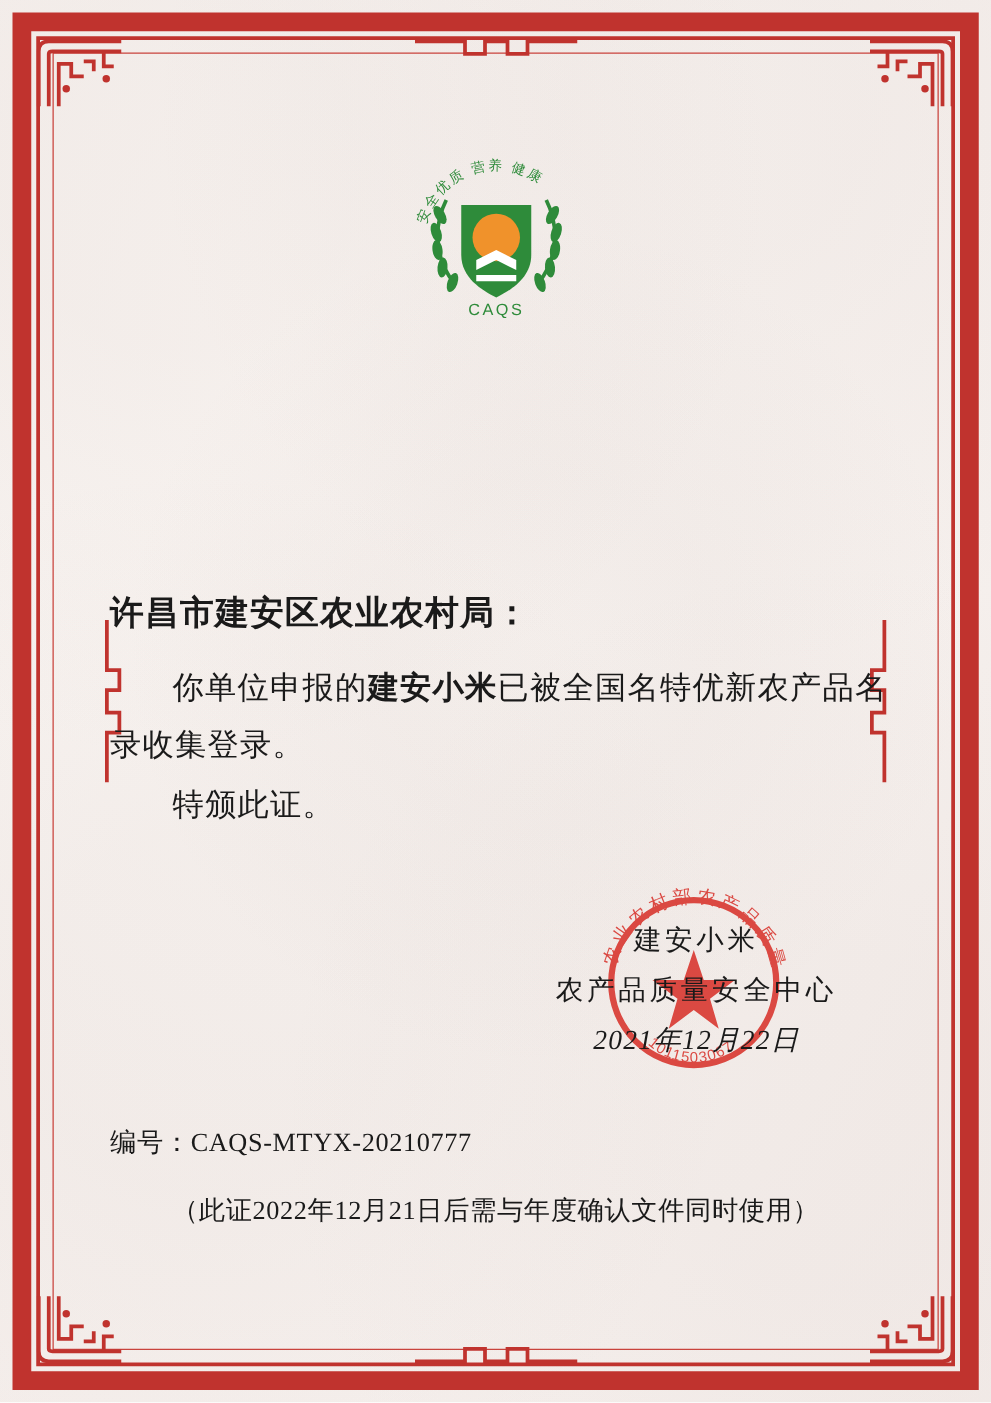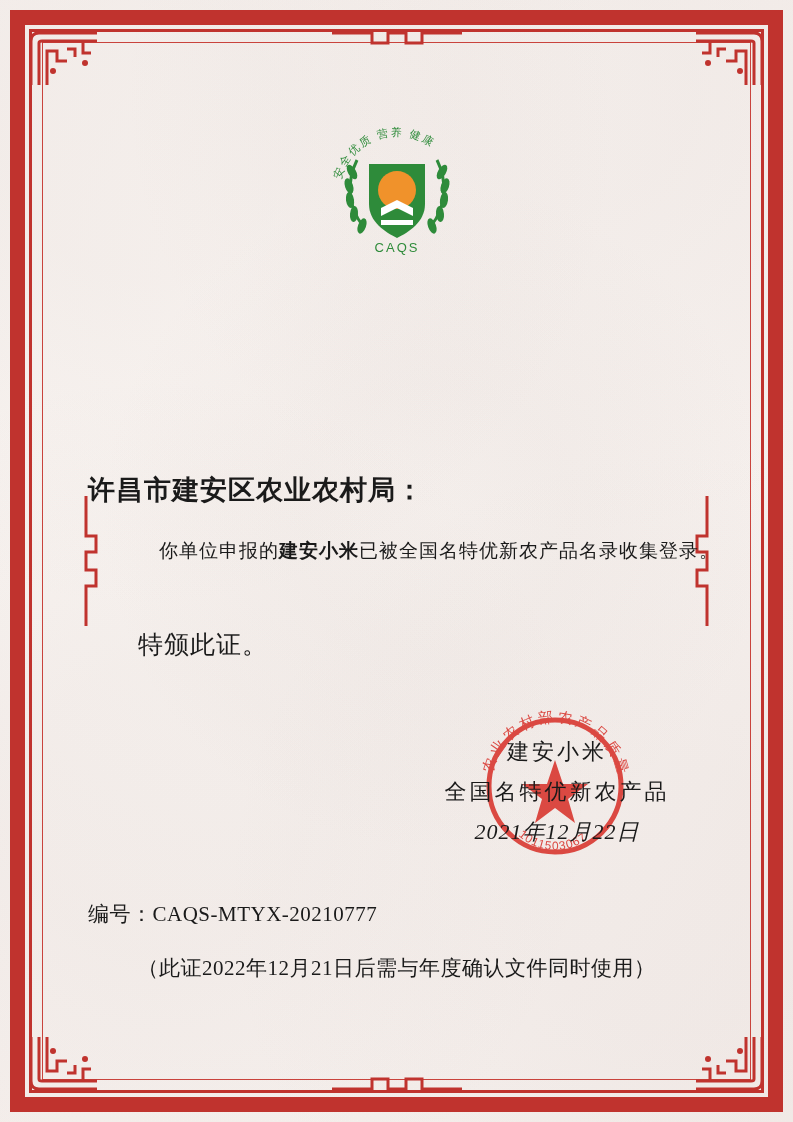--- a/index.html
+++ b/index.html
@@ -112,26 +112,25 @@
     position:absolute;
     left:28px;top:412px;
     font-size:27px;
     font-weight:bold;
     color:#1a1a1a;
     letter-spacing:1px;
   }
   .para{
     position:absolute;
     left:28px;right:14px;top:468px;
-    font-size:19px;
+    font-size:25px;
     line-height:46px;
     color:#1a1a1a;
     text-indent:50px;
     letter-spacing:1px;
-    text-align:right;
   }
   .para .hl{font-weight:bold;}
   .para2{
     position:absolute;
     left:28px;top:562px;
     font-size:25px;
     line-height:46px;
     color:#1a1a1a;
     text-indent:50px;
     letter-spacing:1px;
@@ -341,21 +340,21 @@
           <textPath href="#sealArc" startOffset="6%">农业农村部农产品质量安全中心</textPath>
         </text>
         <text font-size="12" fill="#d8332c" font-family="'Liberation Sans',sans-serif" letter-spacing="1">
           <textPath href="#sealArcBot" startOffset="26%">1011503067</textPath>
         </text>
       </svg>
     </div>
 
     <div class="sign-block">
       <div>建安小米</div>
-      <div>全国名特优新农产品</div>
+      <div>农产品质量安全中心</div>
       <div class="sign-date">2021年12月22日</div>
     </div>
 
     <div class="serial">
       <span>编号：</span><span>CAQS-MTYX-20210777</span>
     </div>
 
     <div class="notice">（此证2022年12月21日后需与年度确认文件同时使用）</div>
   </div>
 </div>

